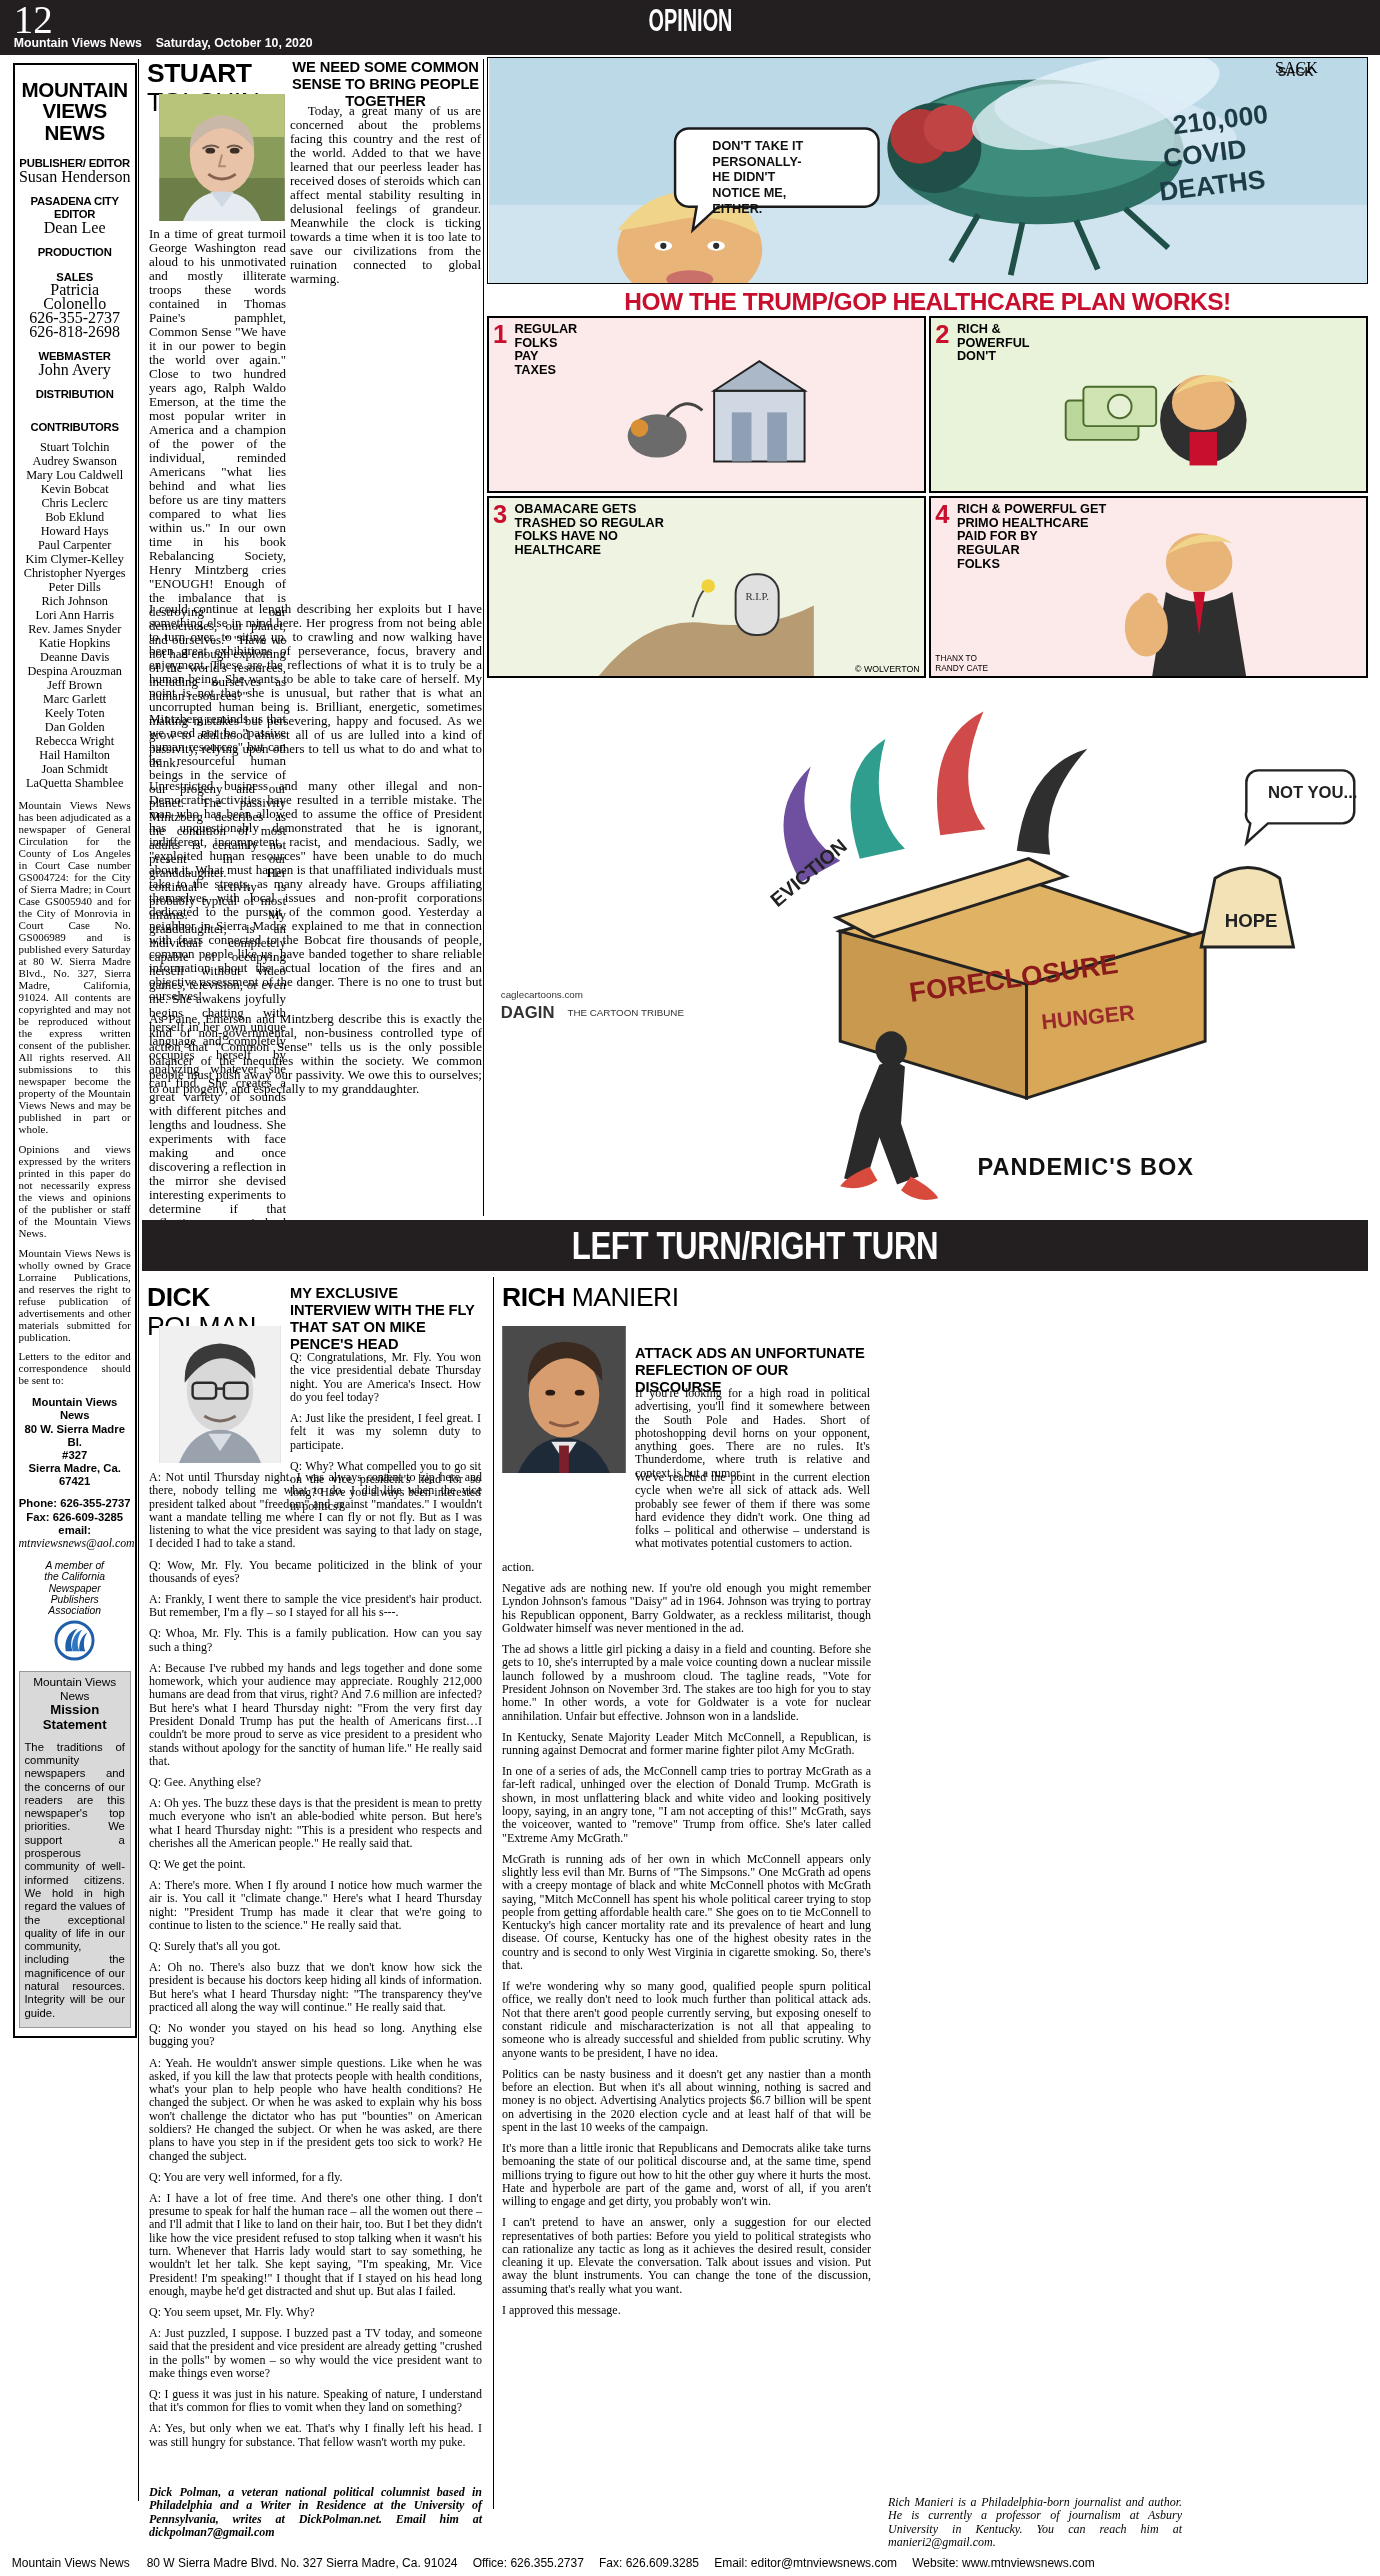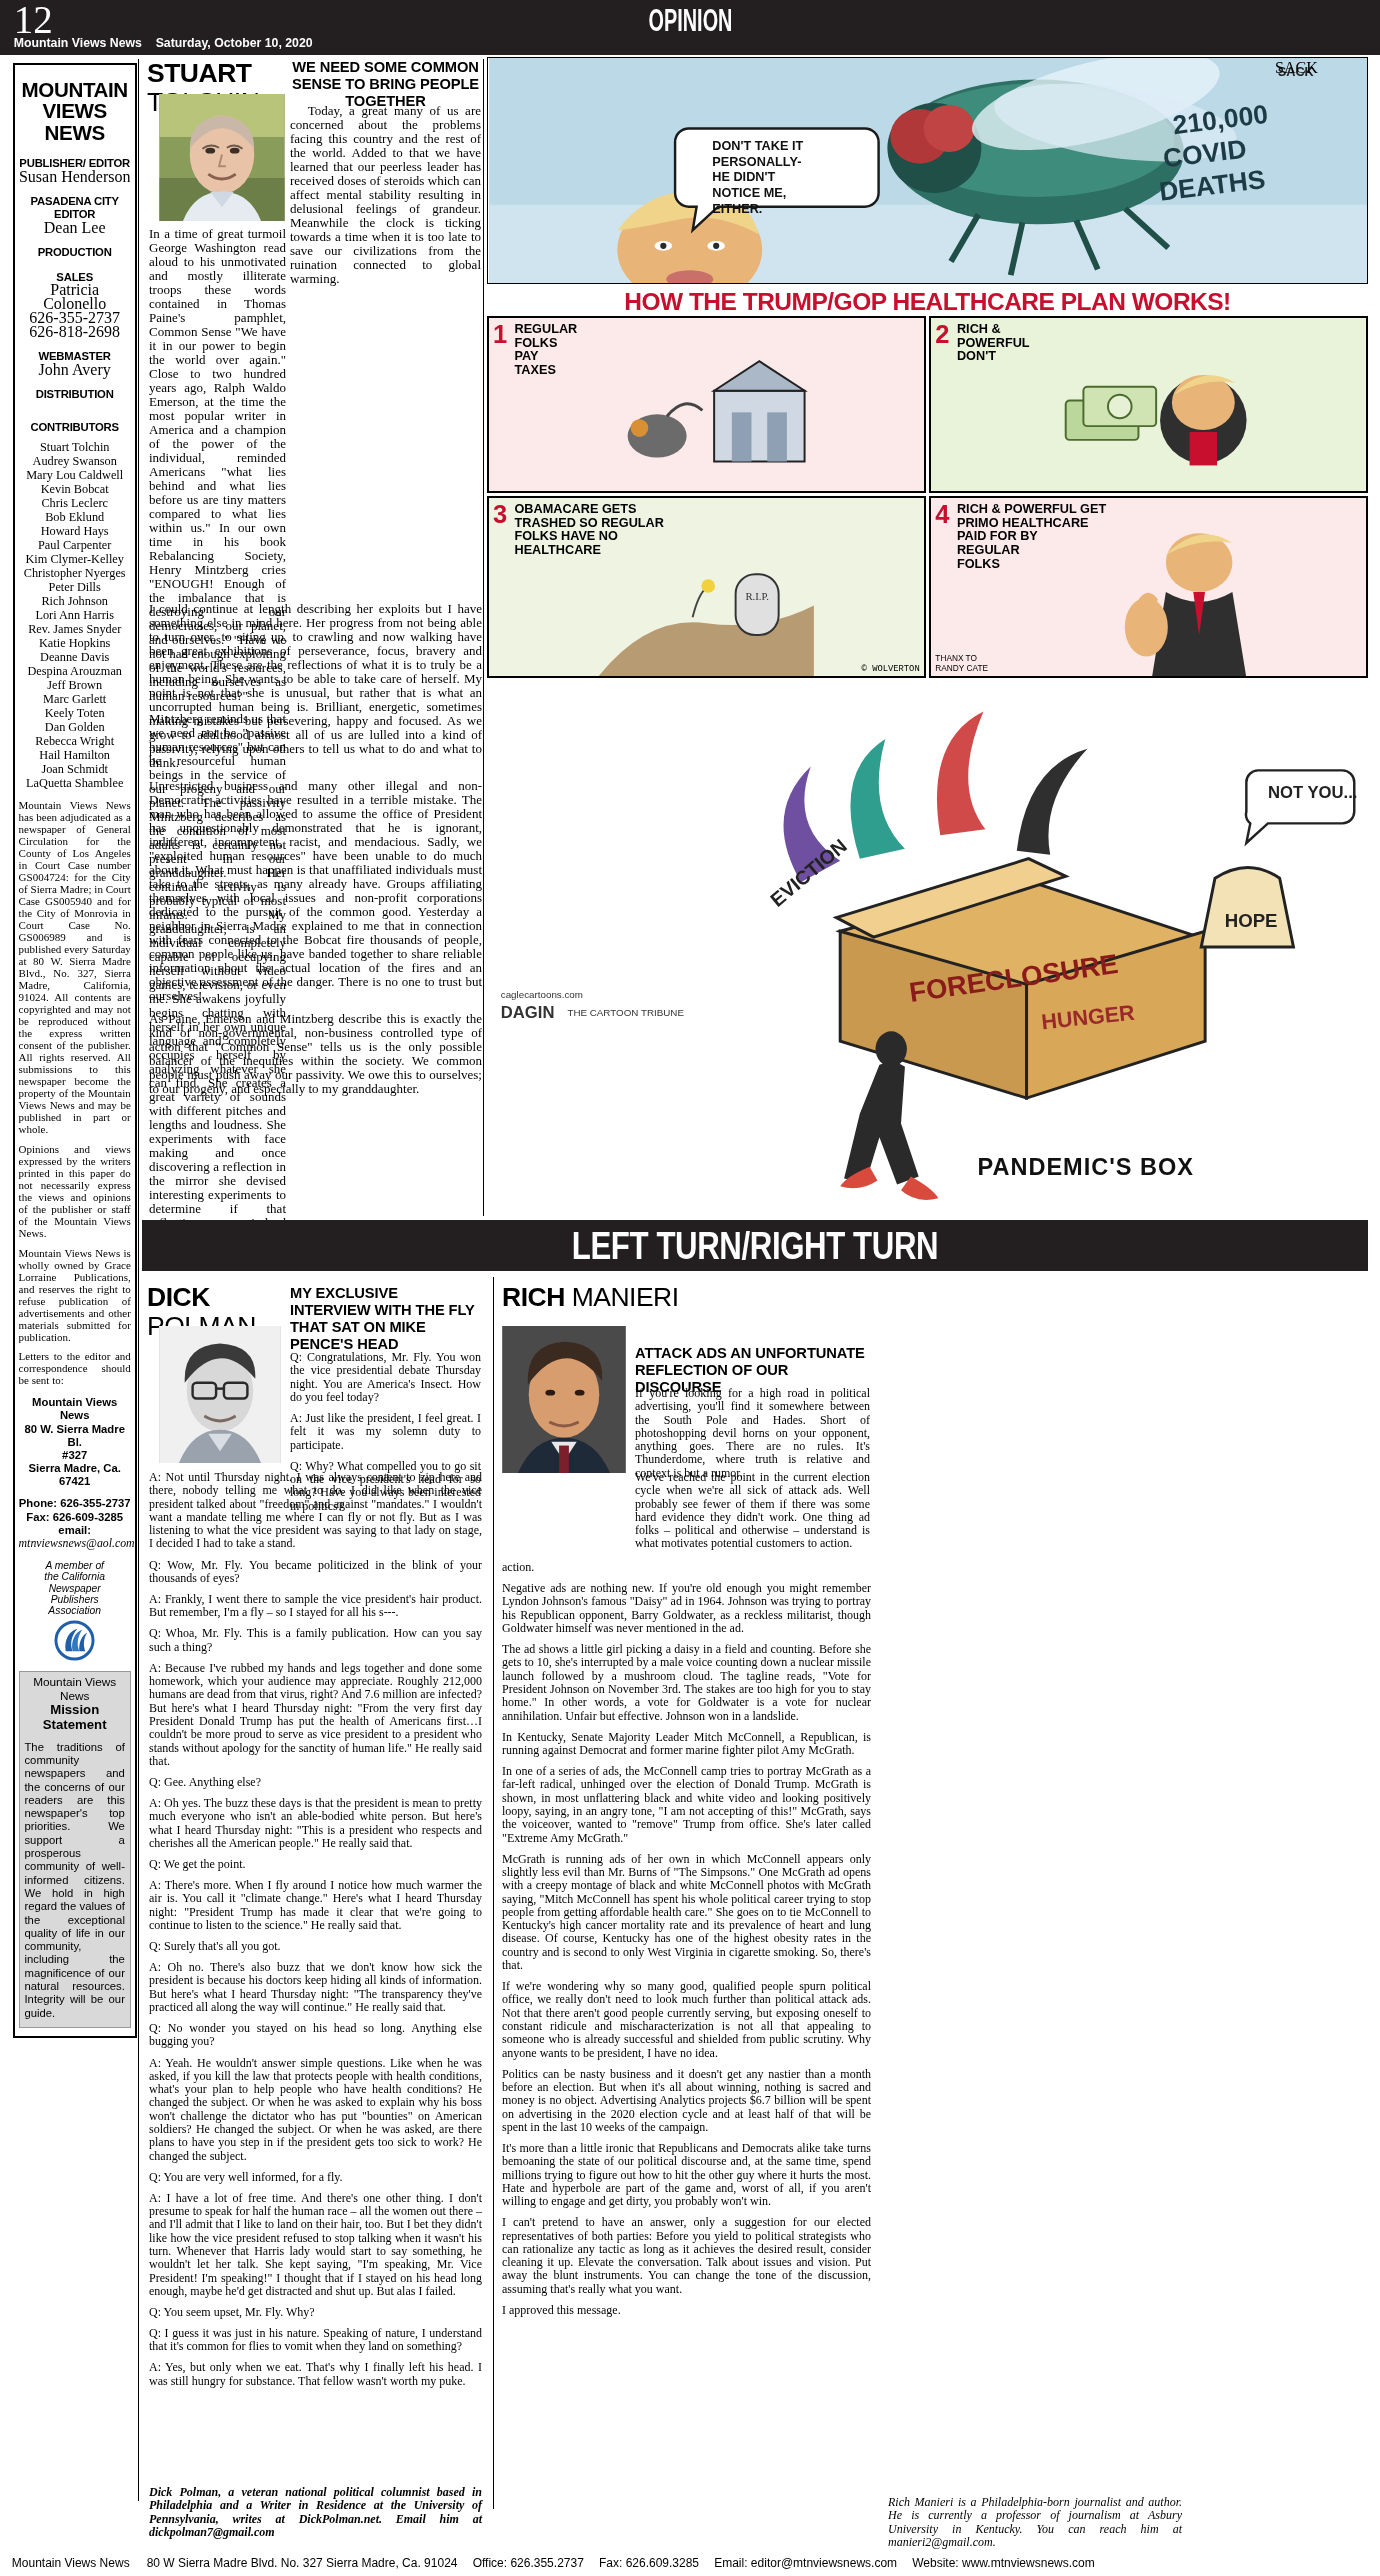--- a/index.html
+++ b/index.html
@@ -420,21 +420,21 @@
   <div class="panel" style="flex:1; background:#eef3e2;">
     <div class="num">3</div>
     <div class="ptxt">OBAMACARE GETS<br>TRASHED SO REGULAR<br>FOLKS HAVE NO<br>HEALTHCARE</div>
     <svg viewBox="0 0 220 182" width="100%" height="100%" style="position:absolute;left:0;top:0">
       <path d="M0 182 Q50 120 110 128 Q170 136 220 110 L220 182 Z" fill="#b79b72"></path>
       <rect x="140" y="78" width="44" height="62" rx="20" fill="#e0e0e0" stroke="#333" stroke-width="2"></rect>
       <text x="150" y="104" font-family="Liberation Serif, serif" font-size="11" fill="#333">R.I.P.</text>
       <path d="M96 122 q6 -24 14 -30" stroke="#444" stroke-width="2" fill="none"></path>
       <circle cx="112" cy="90" r="7" fill="#f2d23c"></circle>
     </svg>
-    <div style="position:absolute; right:3.9px; bottom:2px; font-family:Liberation Mono, monospace; font-size:8.8px;">© WOLVERTON</div>
+    <div style="position:absolute; right:3.9px; bottom:2px; font-family:Liberation Sans, sans-serif; font-size:8.8px;">© WOLVERTON</div>
     <div style="position:absolute; right:-7.8px; top:25.5px; font-family:'Liberation Sans',sans-serif; font-size:8.8px; transform:rotate(90deg); transform-origin:right top;">caglecartoons.com</div>
   </div>
   <div class="panel" style="flex:1; background:#fce9ea;">
     <div class="num">4</div>
     <div class="ptxt">RICH &amp; POWERFUL GET<br>PRIMO HEALTHCARE<br>PAID FOR BY<br>REGULAR<br>FOLKS</div>
     <svg viewBox="0 0 220 182" width="100%" height="100%" style="position:absolute;left:0;top:0">
       <ellipse cx="162" cy="66" rx="34" ry="30" fill="#e8b478"></ellipse>
       <path d="M128 58 q34 -34 68 -12 q-34 -6 -68 12 Z" fill="#f0d48a"></path>
       <path d="M128 96 q34 20 68 0 l14 86 h-96 Z" fill="#2f2f2f"></path>
       <path d="M156 96 l6 44 l6 -44 Z" fill="#c8102e"></path>
@@ -524,20 +524,21 @@
   <p>A: Oh yes. The buzz these days is that the president is mean to pretty much everyone who isn't an able-bodied white person. But here's what I heard Thursday night: "This is a president who respects and cherishes all the American people." He really said that.</p>
   <p>Q: We get the point.</p>
   <p>A: There's more. When I fly around I notice how much warmer the air is. You call it "climate change." Here's what I heard Thursday night: "President Trump has made it clear that we're going to continue to listen to the science." He really said that.</p>
   <p>Q: Surely that's all you got.</p>
   <p>A: Oh no. There's also buzz that we don't know how sick the president is because his doctors keep hiding all kinds of information. But here's what I heard Thursday night: "The transparency they've practiced all along the way will continue." He really said that.</p>
   <p>Q: No wonder you stayed on his head so long. Anything else bugging you?</p>
   <p>A: Yeah. He wouldn't answer simple questions. Like when he was asked, if you kill the law that protects people with health conditions, what's your plan to help people who have health conditions? He changed the subject. Or when he was asked to explain why his boss won't challenge the dictator who has put "bounties" on American soldiers? He changed the subject. Or when he was asked, are there plans to have you step in if the president gets too sick to work? He changed the subject.</p>
   <p>Q: You are very well informed, for a fly.</p>
   <p>A: I have a lot of free time. And there's one other thing. I don't presume to speak for half the human race – all the women out there – and I'll admit that I like to land on their hair, too. But I bet they didn't like how the vice president refused to stop talking when it wasn't his turn. Whenever that Harris lady would start to say something, he wouldn't let her talk. She kept saying, "I'm speaking, Mr. Vice President! I'm speaking!" I thought that if I stayed on his head long enough, maybe he'd get distracted and shut up. But alas I failed.</p>
   <p>Q: You seem upset, Mr. Fly. Why?</p>
+  <p>A: Just puzzled, I suppose. I buzzed past a TV today, and someone said that the president and vice president are already getting "crushed in the polls" by women – so why would the vice president want to make things even worse?</p>
   <p>Q: I guess it was just in his nature. Speaking of nature, I understand that it's common for flies to vomit when they land on something?</p>
   <p>A: Yes, but only when we eat. That's why I finally left his head. I was still hungry for substance. That fellow wasn't worth my puke.</p>
   <p></p>
 </div>
 
 <div class="tagline" style="position:absolute; left:149px; top:2486px; width:333px;">Dick Polman, a veteran national political columnist based in Philadelphia and a Writer in Residence at the University of Pennsylvania, writes at DickPolman.net. Email him at dickpolman7@gmail.com</div>
 
 <div class="rule-v" style="left:493px; top:1277px; width:1px; height:1232px;"></div>
 
 <div style="position:absolute; left:502px; top:1283px; width:216px;">

